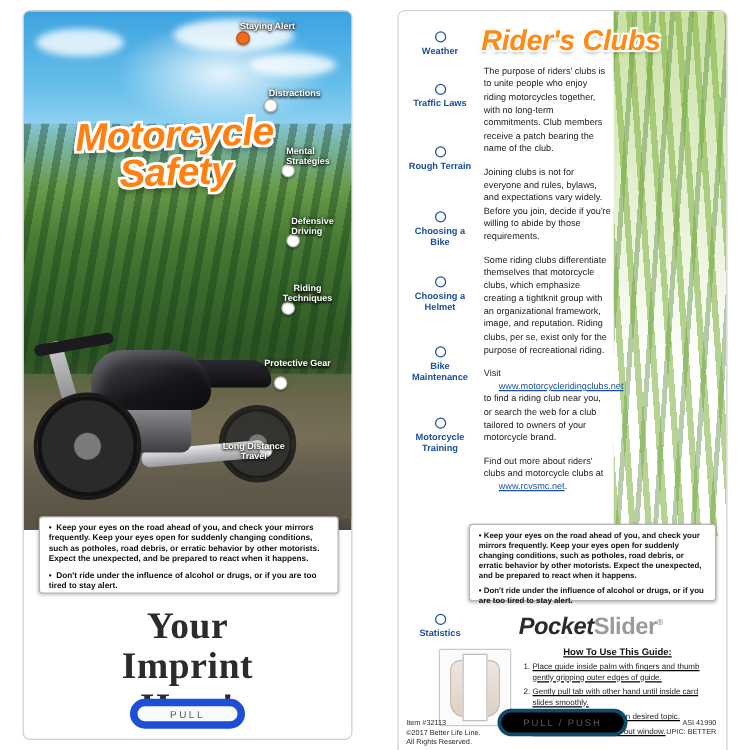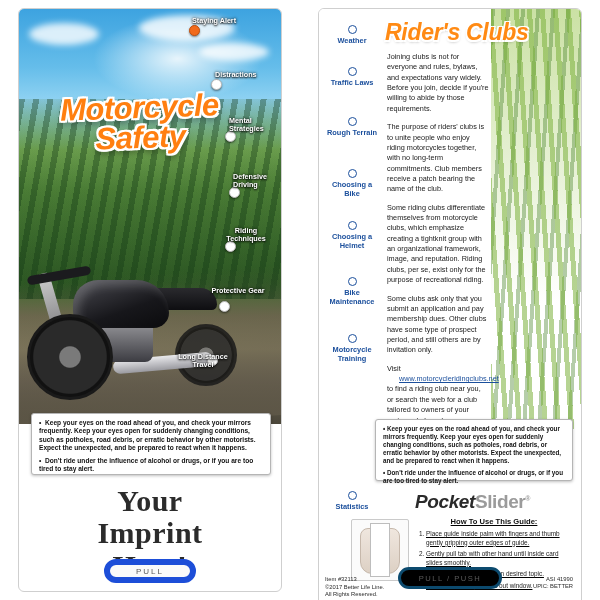--- a/index.html
+++ b/index.html
@@ -347,24 +347,23 @@
         <span>Statistics</span>
       </div>
     </div>
 
     <div class="content">
       <div class="greenstripes"></div>
 
       <div class="hdr">Rider's Clubs</div>
 
       <div class="body-copy">
+        <p>The purpose of riders' clubs is to unite people who enjoy riding motorcycles together, with no long-term commitments. Club members receive a patch bearing the name of the club.</p>
         <p>Joining clubs is not for everyone and rules, bylaws, and expectations vary widely. Before you join, decide if you're willing to abide by those requirements.</p>
-        <p>The purpose of riders' clubs is to unite people who enjoy riding motorcycles together, with no long-term commitments. Club members receive a patch bearing the name of the club.</p>
-        <p>Some riding clubs differentiate themselves from motorcycle clubs, which emphasize creating a tightknit group with an organizational framework, image, and reputation. Riding clubs, per se, exist only for the purpose of recreational riding.</p>
-        <p>Some clubs ask only that you submit an application and pay membership dues. Other clubs have some type of prospect period, and still others are by invitation only.</p>
+        <p>Some riding clubs differentiate themselves that motorcycle clubs, which emphasize creating a tightknit group with an organizational framework, image, and reputation. Riding clubs, per se, exist only for the purpose of recreational riding.</p>
         <p>
           Visit <a href="#">www.motorcycleridingclubs.net</a> to find a riding club near you, or search the web for a club tailored to owners of your motorcycle brand.
         </p>
         <p>
           Find out more about riders' clubs and motorcycle clubs at <a href="#">www.rcvsmc.net</a>.
         </p>
       </div>
     </div>
 
     <div class="tipbox2">

